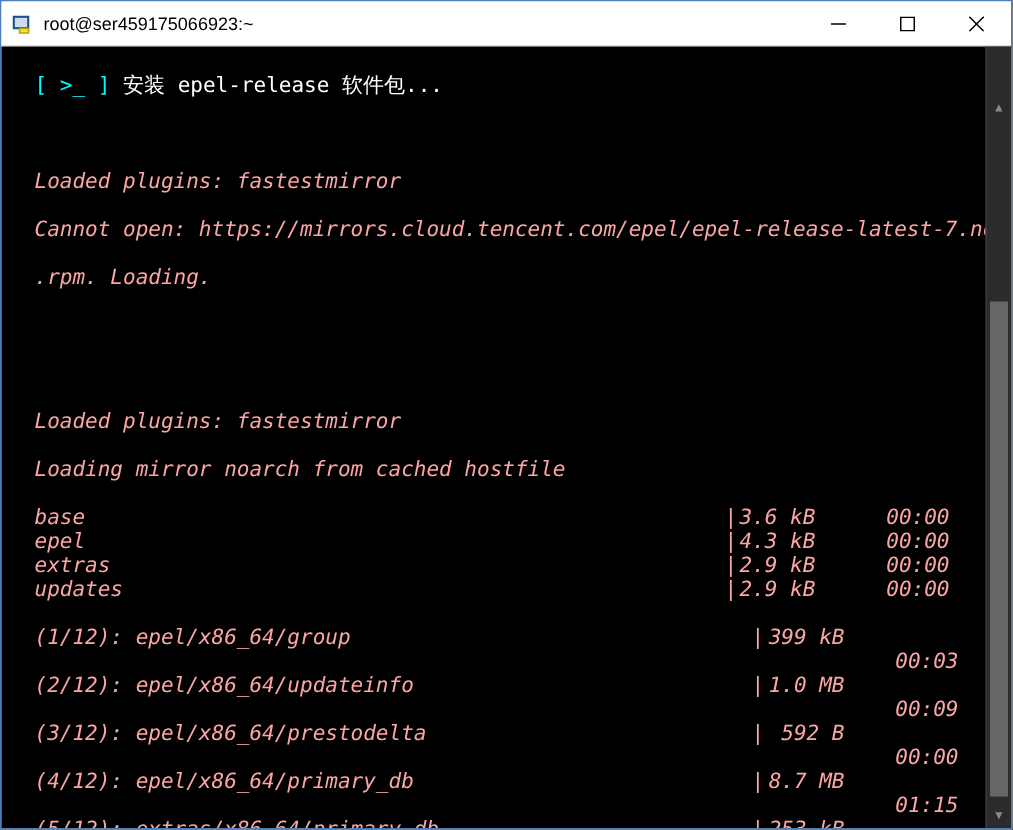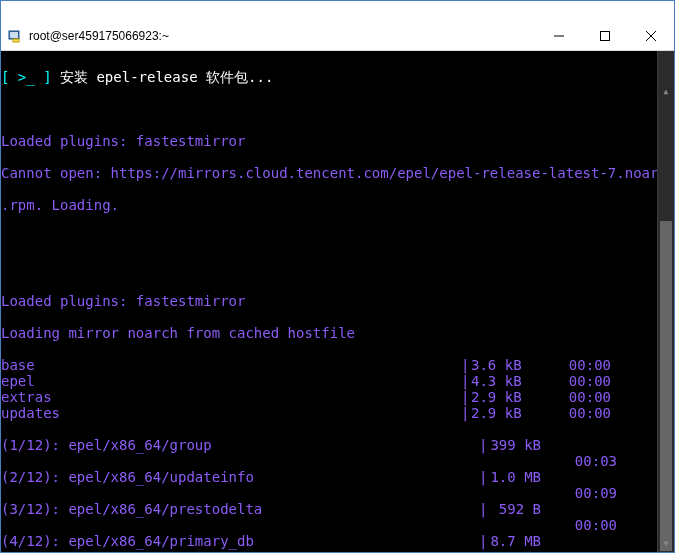--- a/index.html
+++ b/index.html
@@ -16,21 +16,20 @@
       border: 1px solid #4a7dbb;
       display: flex;
       flex-direction: column;
     }
     .titlebar {
       height: 30px;
       background: #fff;
       display: flex;
       align-items: center;
       border-bottom: 1px solid #ddd;
-      margin-top: 20px;
     }
     .titlebar-icon {
       width: 16px;
       height: 16px;
       margin: 0 6px;
     }
     .titlebar-title {
       flex: 1;
       font-size: 12px;
       color: #000;
@@ -47,29 +46,29 @@
       cursor: pointer;
     }
     .titlebar-btn svg { width: 10px; height: 10px; }
     .terminal {
       flex: 1;
       background: #000;
       color: #c0c0c0;
       font-family: "NSimSun", "SimSun", "Consolas", monospace;
       font-size: 14px;
       line-height: 16px;
-      padding: 2px 0;
+      padding: 2px 22px;
       white-space: pre;
       overflow: hidden;
       position: relative;
     }
     .line { min-height: 16px; }
     .cyan { color: #00ffff; }
     .white { color: #ffffff; }
-    .gray { color: #8b5cf6; }
+    .gray { color: #fca5a5; font-style: italic; }
     .scrollbar {
       position: absolute;
       right: 0;
       top: 0;
       bottom: 0;
       width: 17px;
       background: #2b2b2b;
       border-left: 1px solid #3a3a3a;
     }
     .scroll-arrow {

